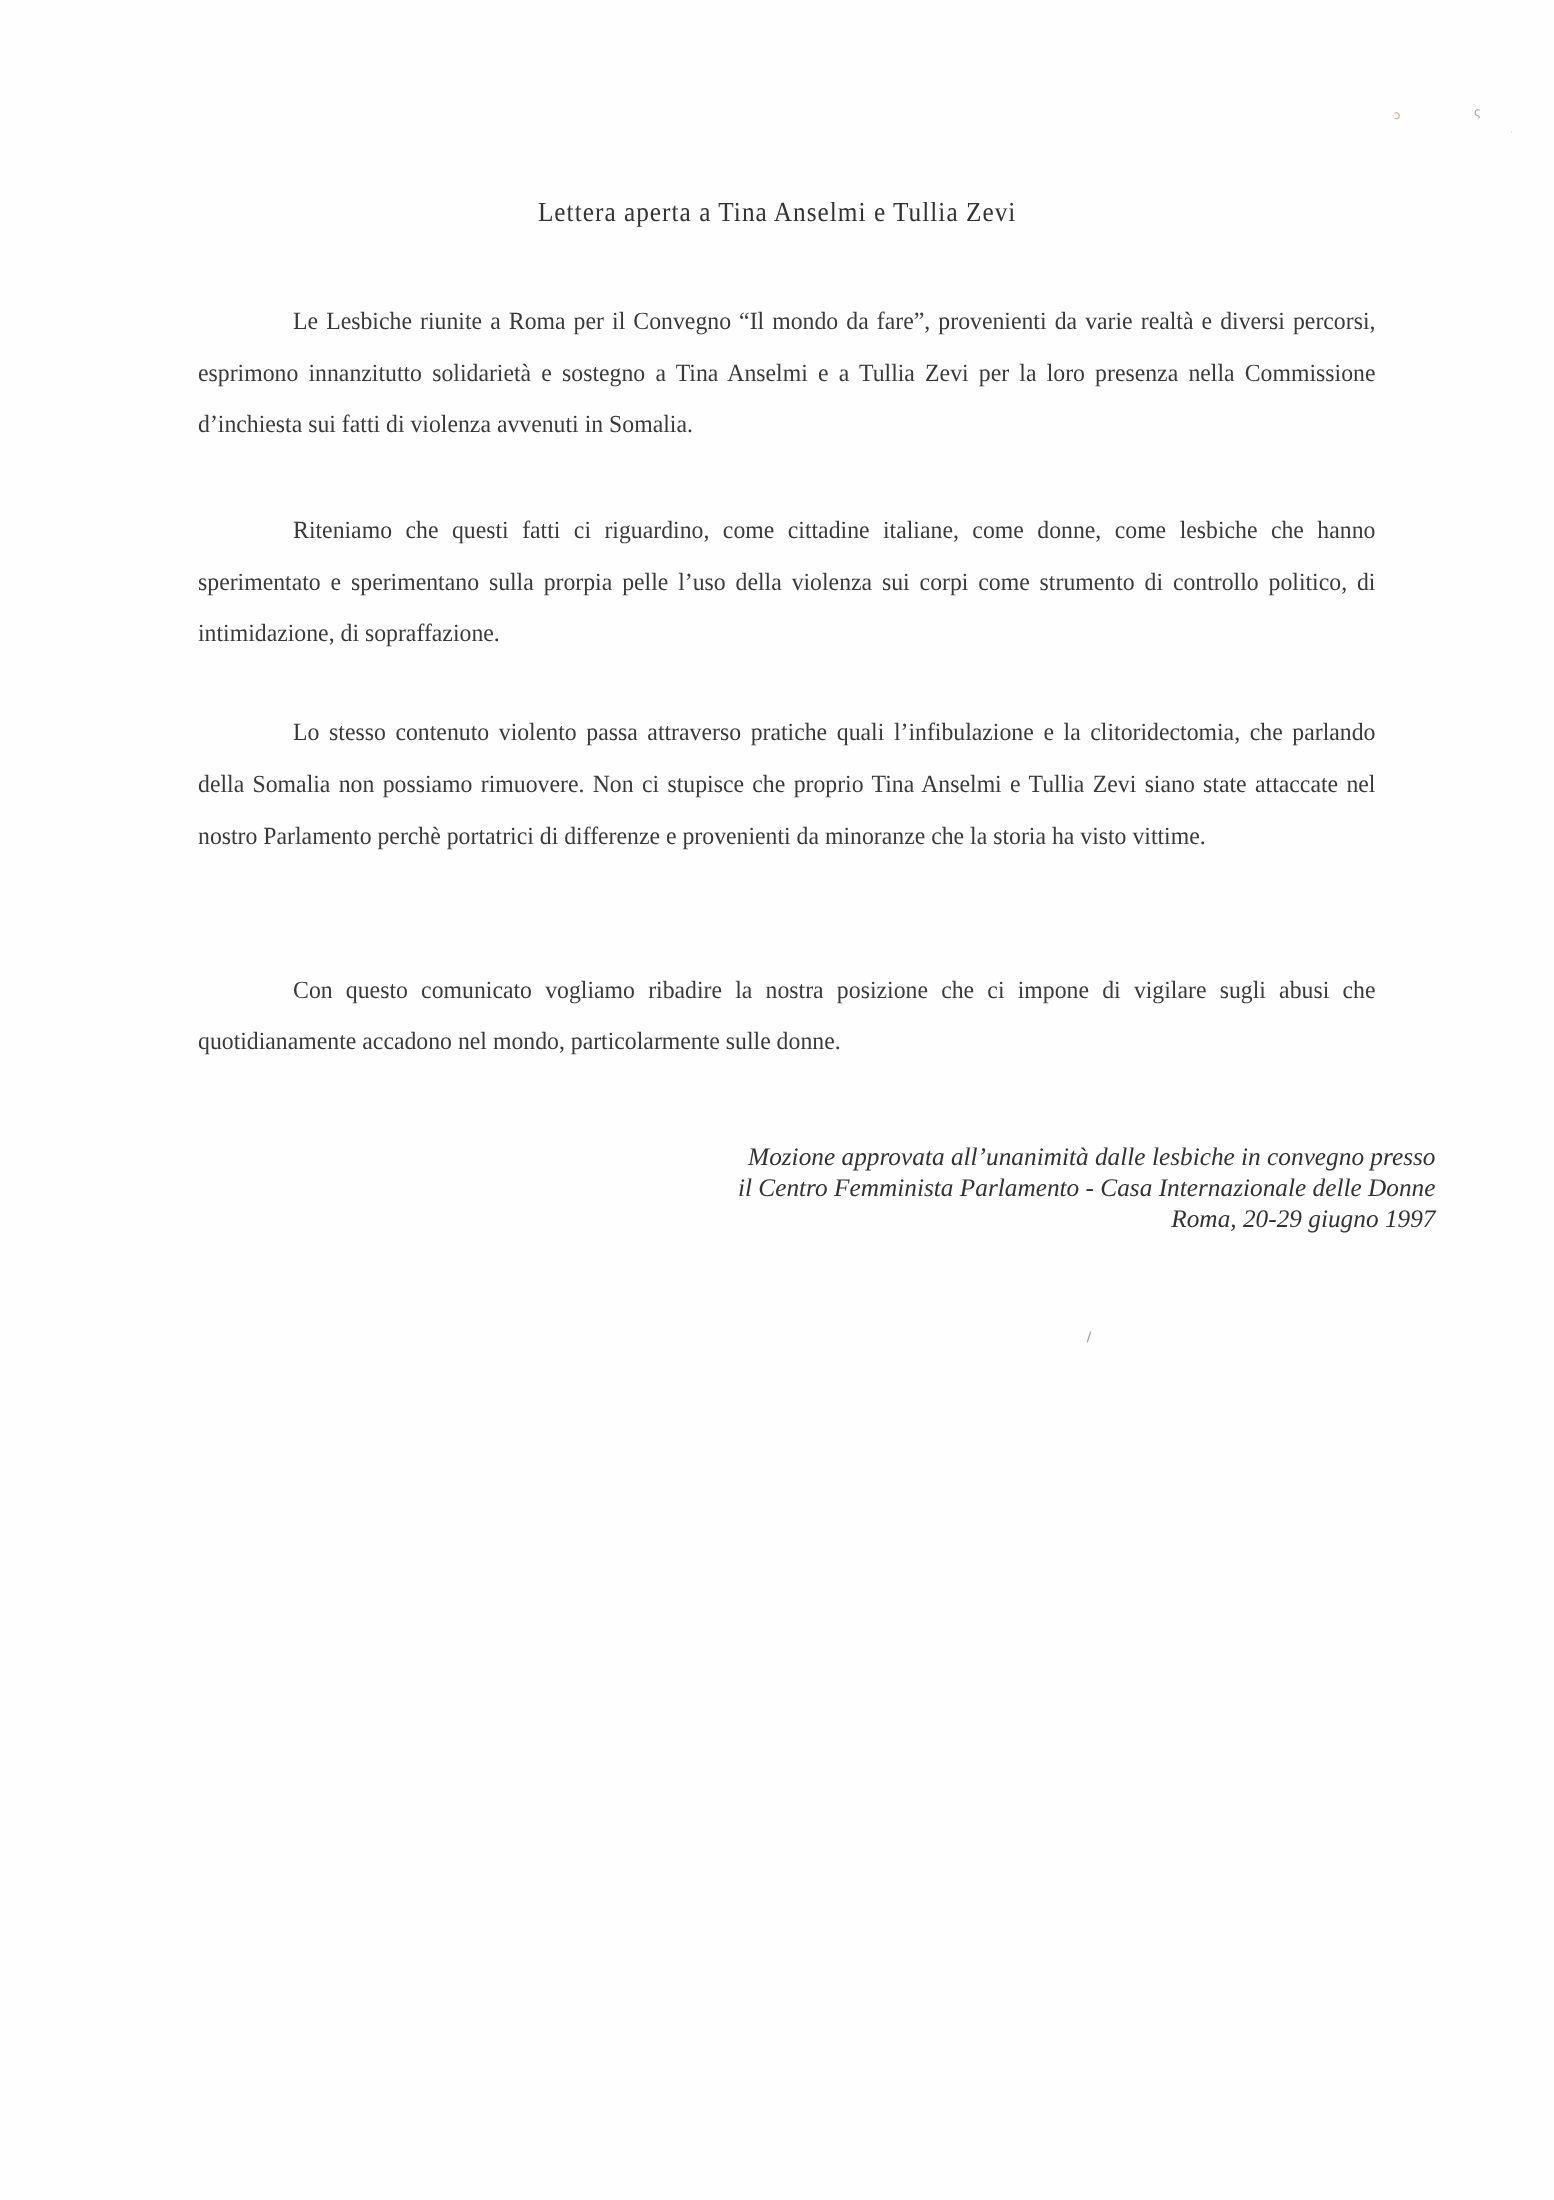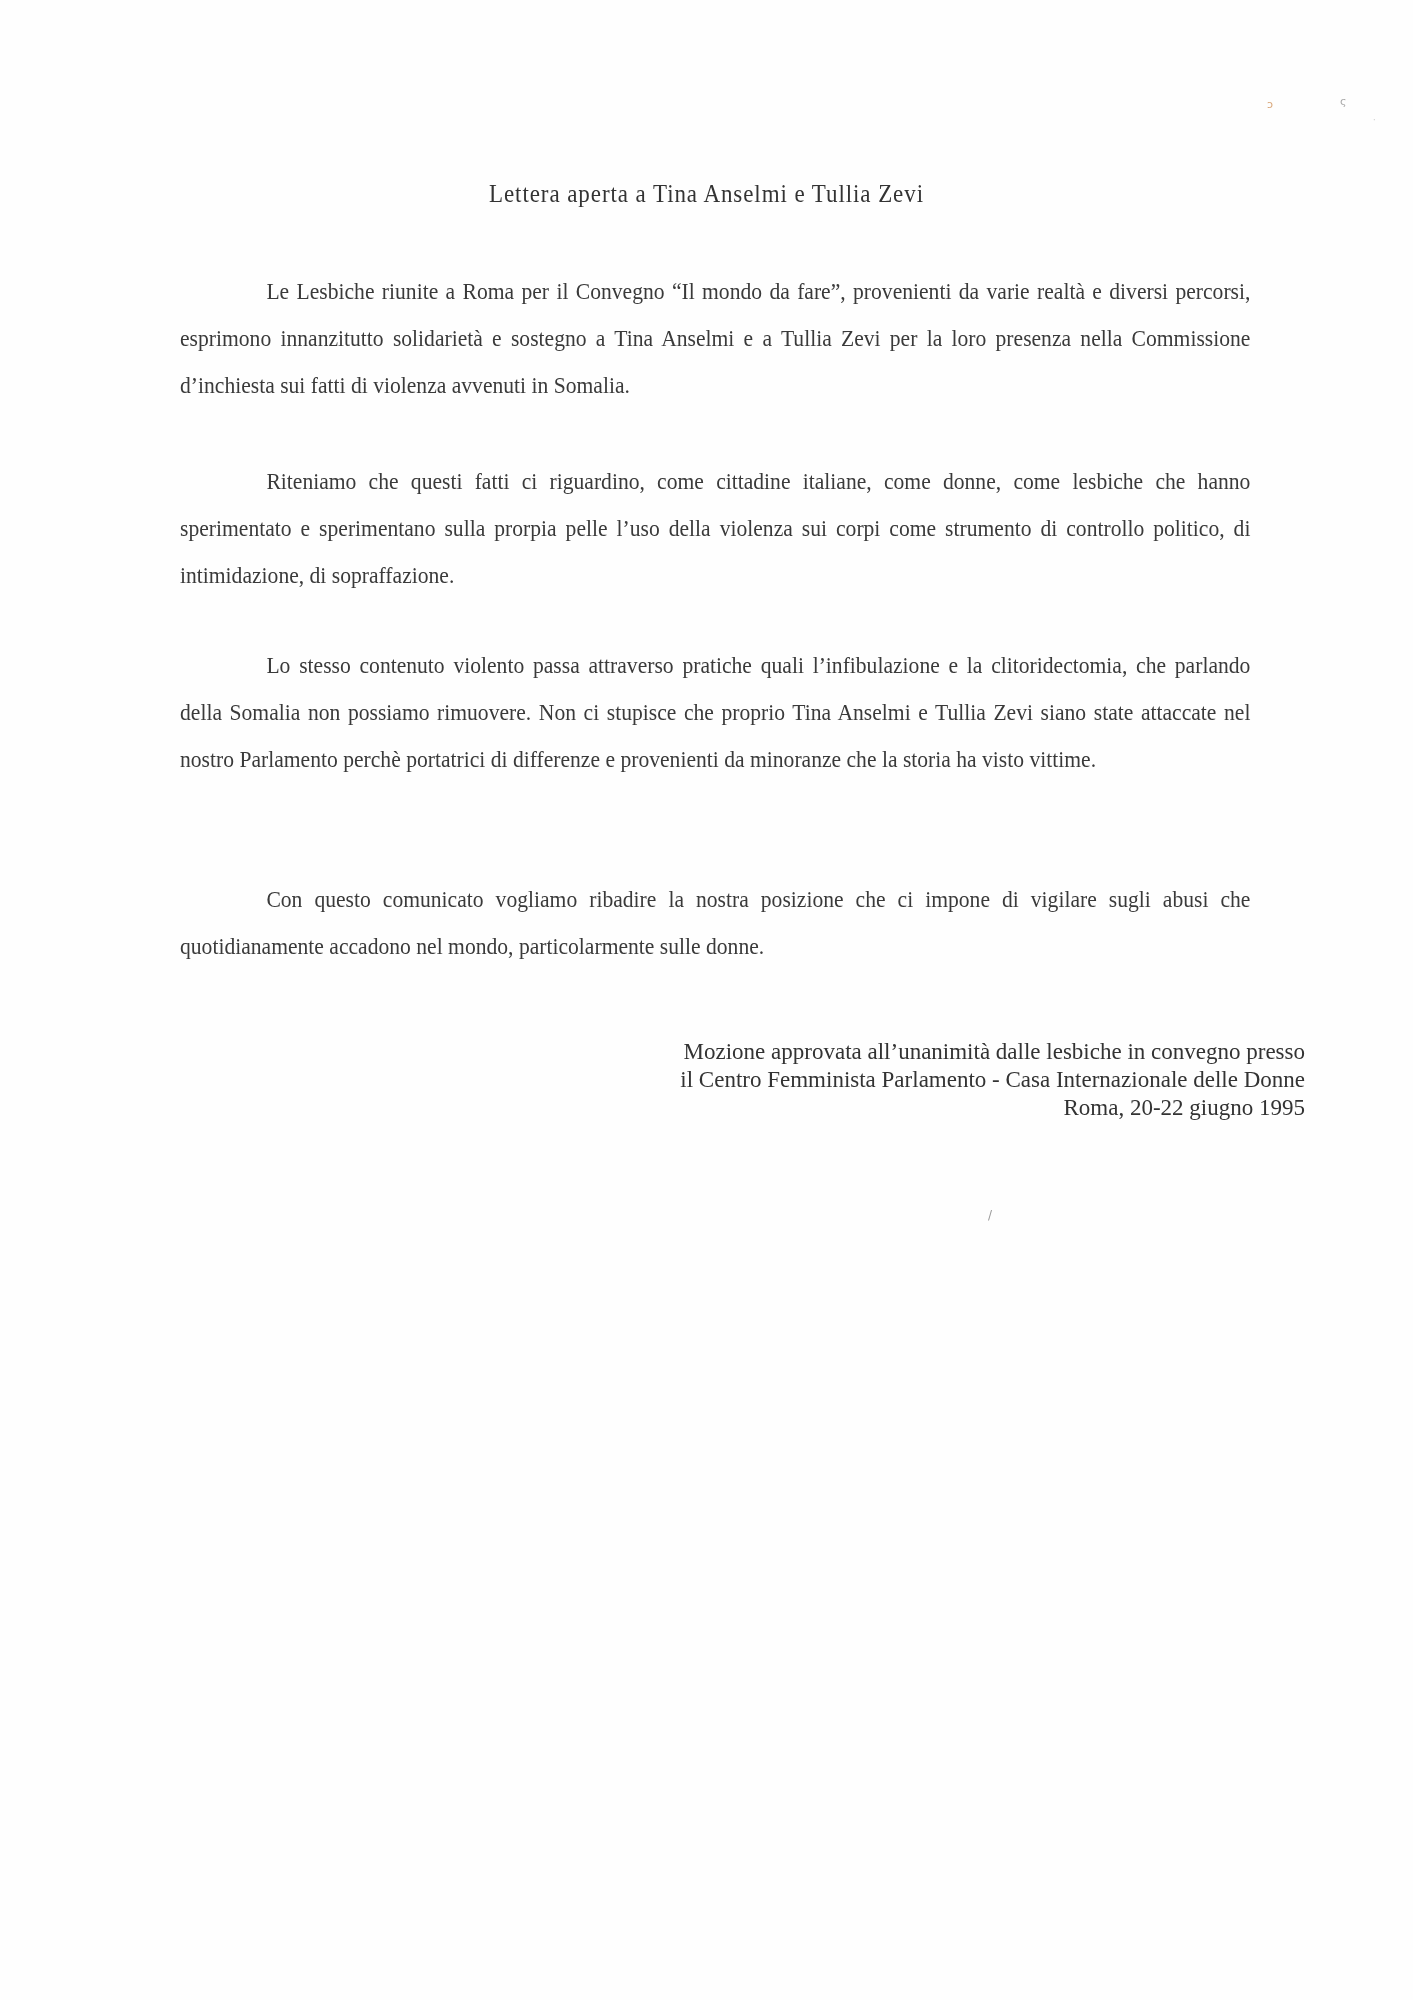--- a/index.html
+++ b/index.html
@@ -50,20 +50,21 @@
     .p1 { top: 268px; }
     .p2 { top: 458px; }
     .p3 { top: 642px; }
     .p4 { top: 876px; }
     .signature {
       position: absolute;
       top: 1038px;
       right: 108px;
       width: 800px;
       text-align: right;
+      font-style: italic;
       font-size: 23px;
       line-height: 28px;
       color: #333;
     }
     .signature .line { display: block; }
     .artifact {
       position: absolute;
       font-size: 11px;
       color: #d9a77a;
       font-family: "DejaVu Sans", sans-serif;
@@ -85,17 +86,17 @@
   <div class="title">Lettera aperta a Tina Anselmi e Tullia Zevi</div>
 
   <p class="body-text p1">Le Lesbiche riunite a Roma per il Convegno “Il mondo da fare”, provenienti da varie realtà e diversi percorsi, esprimono innanzitutto solidarietà e sostegno a Tina Anselmi e a Tullia Zevi per la loro presenza nella Commissione d’inchiesta sui fatti di violenza avvenuti in Somalia.</p>
   <p class="body-text p2">Riteniamo che questi fatti ci riguardino, come cittadine italiane, come donne, come lesbiche che hanno sperimentato e sperimentano sulla prorpia pelle l’uso della violenza sui corpi come strumento di controllo politico, di intimidazione, di sopraffazione.</p>
   <p class="body-text p3">Lo stesso contenuto violento passa attraverso pratiche quali l’infibulazione e la clitoridectomia, che parlando della Somalia non possiamo rimuovere. Non ci stupisce che proprio Tina Anselmi e Tullia Zevi siano state attaccate nel nostro Parlamento perchè portatrici di differenze e provenienti da minoranze che la storia ha visto vittime.</p>
   <p class="body-text p4">Con questo comunicato vogliamo ribadire la nostra posizione che ci impone di vigilare sugli abusi che quotidianamente accadono nel mondo, particolarmente sulle donne.</p>
 
   <div class="signature">
     <span class="line">Mozione approvata all’unanimità dalle lesbiche in convegno presso</span>
     <span class="line">il Centro Femminista Parlamento - Casa Internazionale delle Donne</span>
-    <span class="line">Roma,  20-22 giugno 1995</span>
+    <span class="line">Roma,  20-29 giugno 1997</span>
   </div>
 
   <span class="artifact art4">/</span>
 </div>
 
 </body></html>

